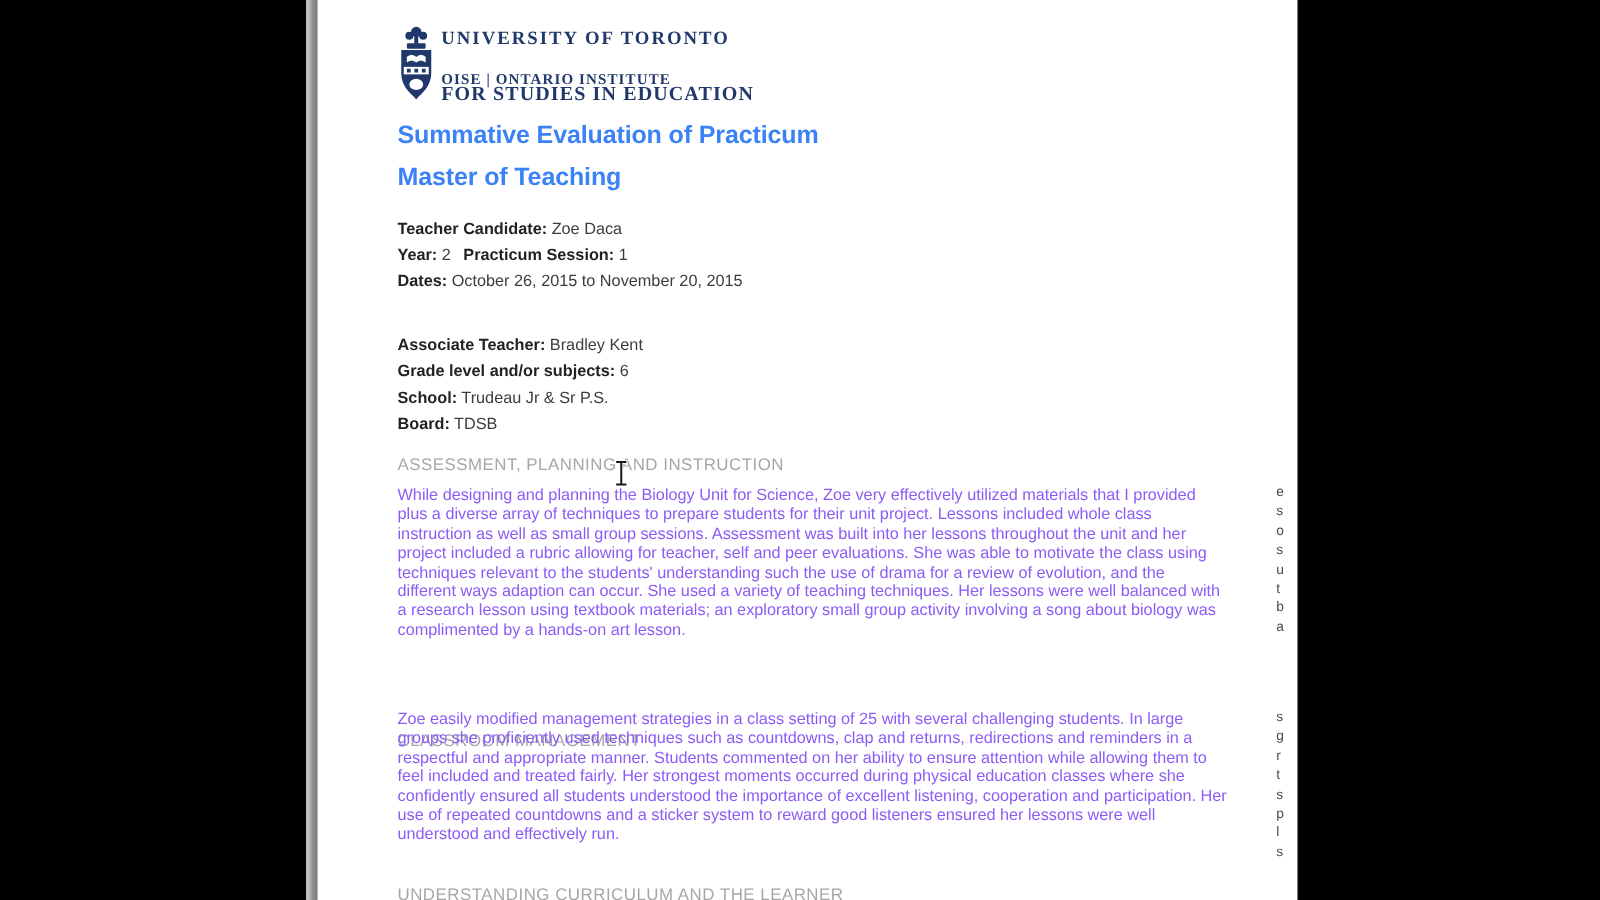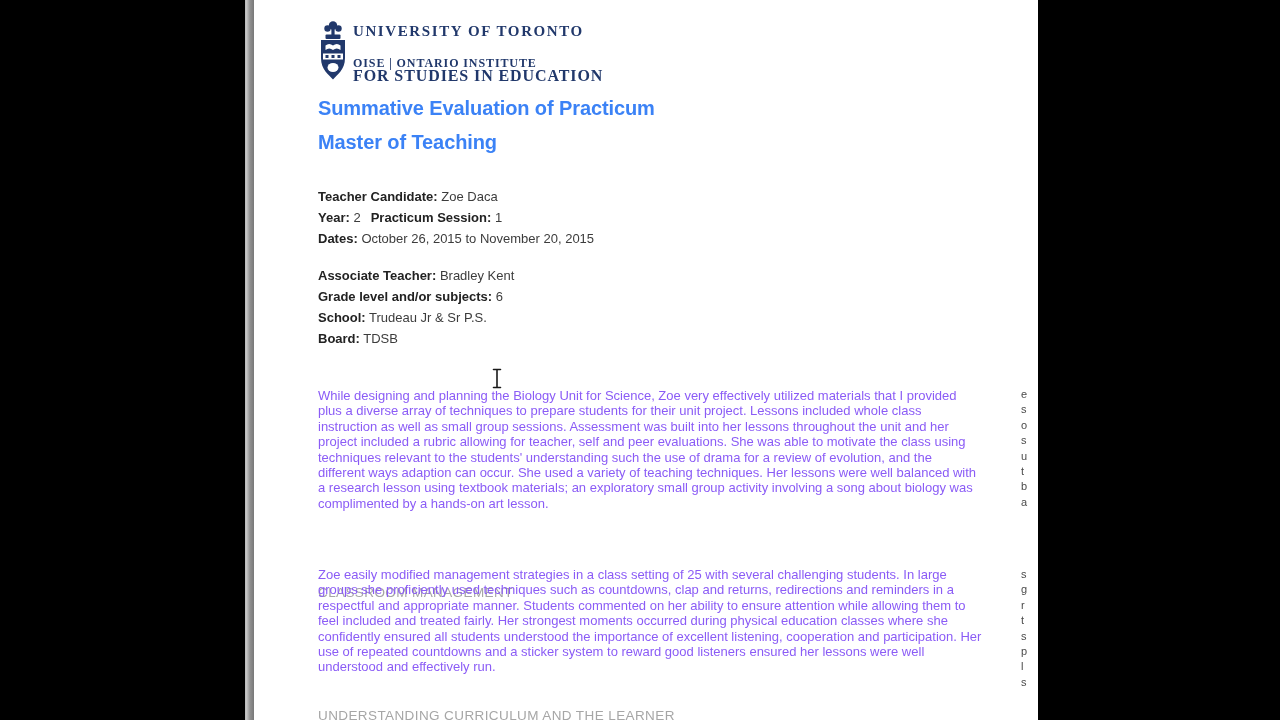--- a/index.html
+++ b/index.html
@@ -20,21 +20,21 @@
   .logo-line1 { font-size:15px; font-weight:bold; letter-spacing:1.6px; line-height:15px; }
   .logo-line2 { font-size:12px; font-weight:bold; letter-spacing:0.9px; line-height:12.5px; margin-top:18px; }
   .logo-line3 { font-size:16px; font-weight:bold; letter-spacing:0.9px; line-height:12.5px; }
 
   
   .doc-title { position:absolute; left:318px; top:97px; font-size:20px; font-weight:bold; color:#3b82f6; letter-spacing:-0.1px; }
   .doc-title .t2 { margin-top:11px; }
 
   
   .fields { position:absolute; left:318px; font-size:13px; color:#3c3c3c; }
-  .fields.block1 { top:189px; }
+  .fields.block1 { top:175px; }
   .fields.block2 { top:268px; }
   .frow { height:21px; line-height:15px; }
   .frow b { color:#222; }
   .gap { display:inline-block; width:10px; }
 
   
   .sec-heading { position:absolute; left:318px; font-size:13.5px; letter-spacing:0.4px; color:#a6a6a6; }
   .sec-body { position:absolute; left:318px; width:664px; font-size:13px; line-height:15.4px; color:#8b5cf6; }
   .h1 { top:364px; } .p1 { top:388px; }
   .h2 { top:560px;margin-top:25px; } .p2 { top:567px; }
@@ -118,20 +118,21 @@
     <div class="frow">
       <b>School:</b>
       <span>Trudeau Jr &amp; Sr P.S.</span>
     </div>
     <div class="frow">
       <b>Board:</b>
       <span>TDSB</span>
     </div>
   </div>
 
+  <div class="sec-heading h1">ASSESSMENT, PLANNING AND INSTRUCTION</div>
   <div class="sec-body p1">While designing and planning the Biology Unit for Science, Zoe very effectively utilized materials that I provided plus a diverse array of techniques to prepare students for their unit project. Lessons included whole class instruction as well as small group sessions. Assessment was built into her lessons throughout the unit and her project included a rubric allowing for teacher, self and peer evaluations. She was able to motivate the class using techniques relevant to the students' understanding such the use of drama for a review of evolution, and the different ways adaption can occur. She used a variety of teaching techniques. Her lessons were well balanced with a research lesson using textbook materials; an exploratory small group activity involving a song about biology was complimented by a hands-on art lesson.</div>
 
   <div class="sec-heading h2">CLASSROOM MANAGEMENT</div>
   <div class="sec-body p2">Zoe easily modified management strategies in a class setting of 25 with several challenging students. In large groups she proficiently used techniques such as countdowns, clap and returns, redirections and reminders in a respectful and appropriate manner. Students commented on her ability to ensure attention while allowing them to feel included and treated fairly. Her strongest moments occurred during physical education classes where she confidently ensured all students understood the importance of excellent listening, cooperation and participation. Her use of repeated countdowns and a sticker system to reward good listeners ensured her lessons were well understood and effectively run.</div>
 
   <div class="sec-heading h3">UNDERSTANDING CURRICULUM AND THE LEARNER</div>
 
   <div class="edge-frag g1">e
 s
 o

